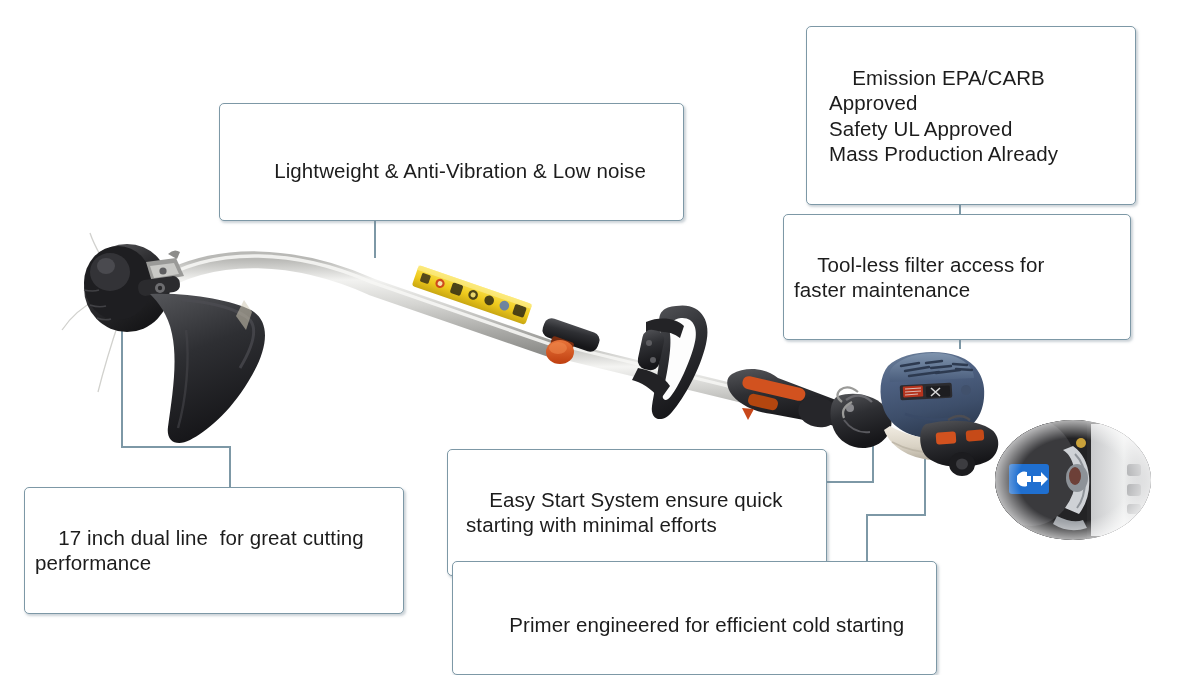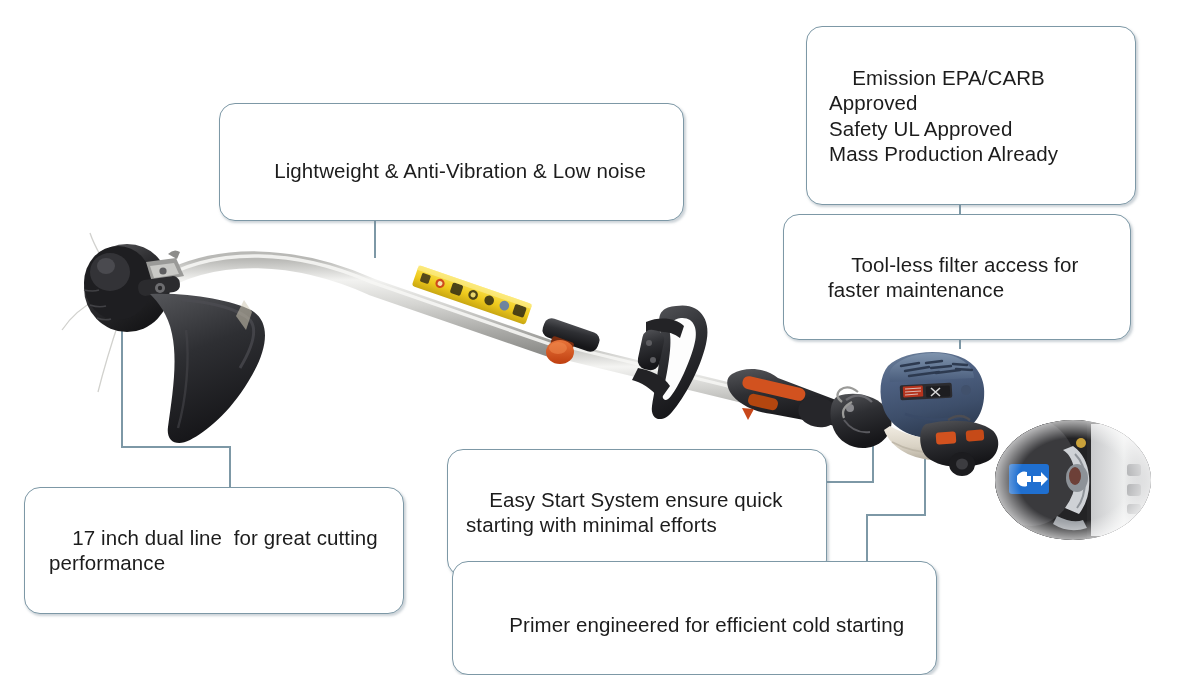--- a/index.html
+++ b/index.html
@@ -8,34 +8,34 @@
     font-family:"Liberation Sans", sans-serif;
     overflow:hidden;position:relative;
   }
   #stage{position:absolute;inset:0;width:1200px;height:675px;}
 
   
   .callout{
     position:absolute;
     background:#ffffff;
     border:1.4px solid #7d98a6;
-    border-radius:16px;
+    border-radius:5px;
     box-shadow:1.5px 2px 2.5px rgba(120,140,152,.38);
     color:#1c1c1c;
     font-size:20.5px;
     line-height:25.5px;
     letter-spacing:.1px;
     white-space:pre-wrap;
     box-sizing:border-box;
     z-index:6;
   }
   .c-emission{left:806px;top:26px;width:330px;padding:12px 0 12px 22px;}
   .c-light   {left:219px;top:103px;width:465px;padding:28px 0 11px 31px;}
-  .c-filter  {left:783px;top:214px;width:348px;padding:11px 0 11px 44px;}
-  .c-cut     {left:24px;top:487px;width:380px;padding:11px 0 12px 24px;}
+  .c-filter  {left:783px;top:214px;width:348px;padding:11px 0 11px 10px;}
+  .c-cut     {left:24px;top:487px;width:380px;padding:11px 0 12px 10px;}
   .c-easy    {left:447px;top:449px;width:380px;padding:11px 0 12px 18px;}
   .c-primer  {left:452px;top:561px;width:485px;padding:24px 0 11px 33px;}
 
   
   .ln{position:absolute;background:#7d98a6;z-index:4;}
   .lnv{width:2px;}
   .lnh{height:2px;}
 
   
   #product{position:absolute;left:0;top:0;width:1200px;height:675px;z-index:5;pointer-events:none;}

